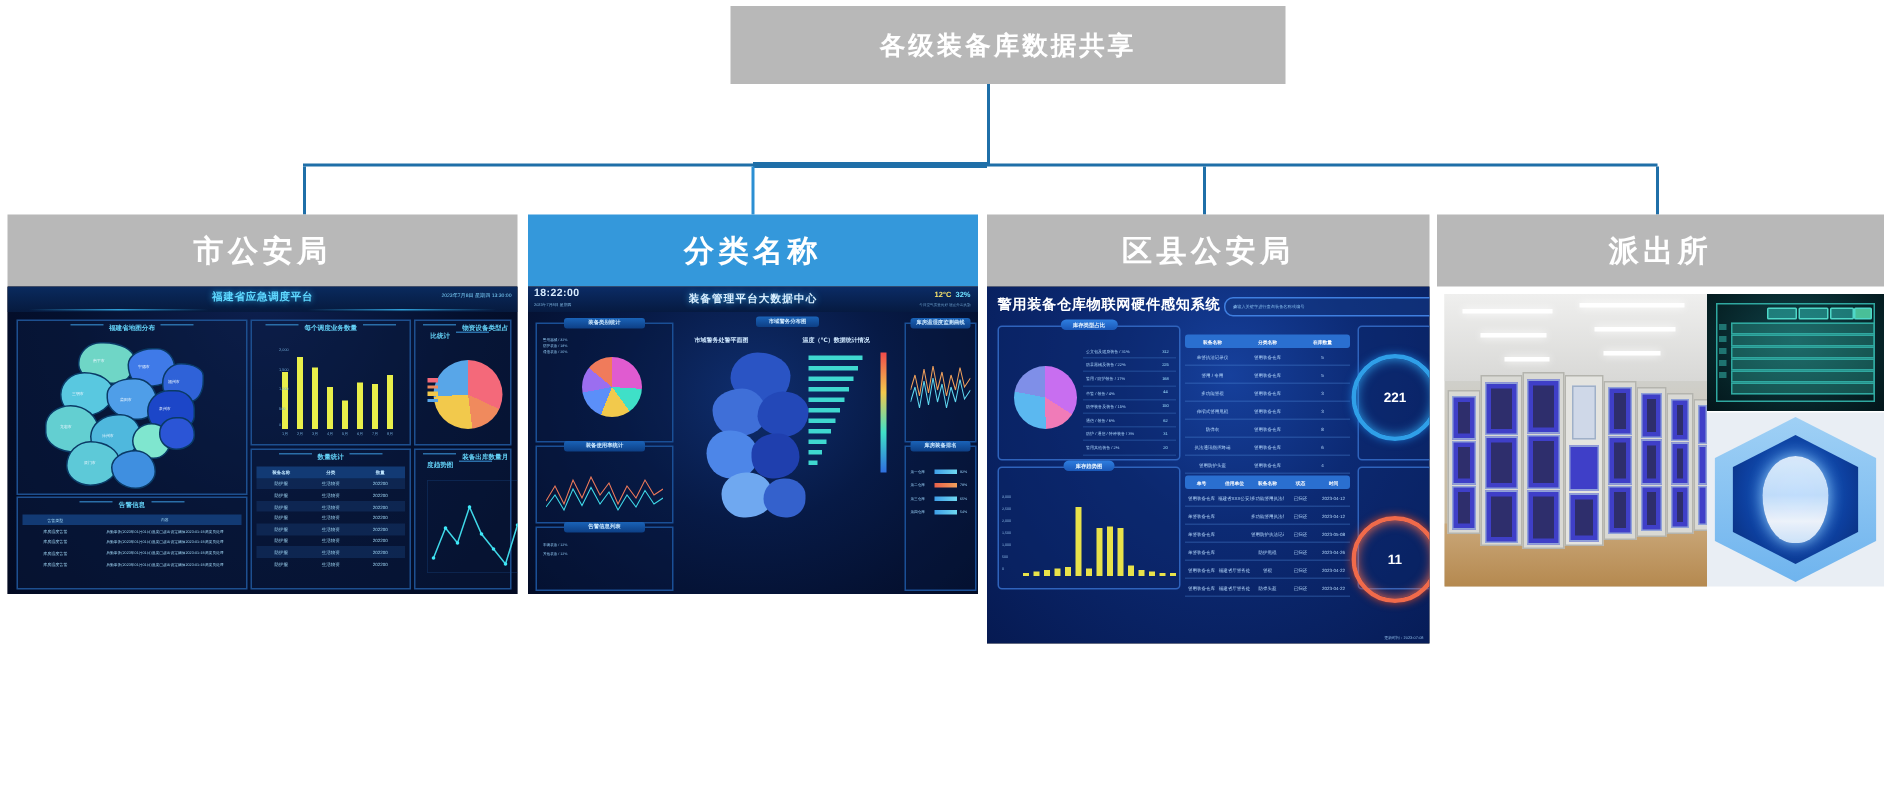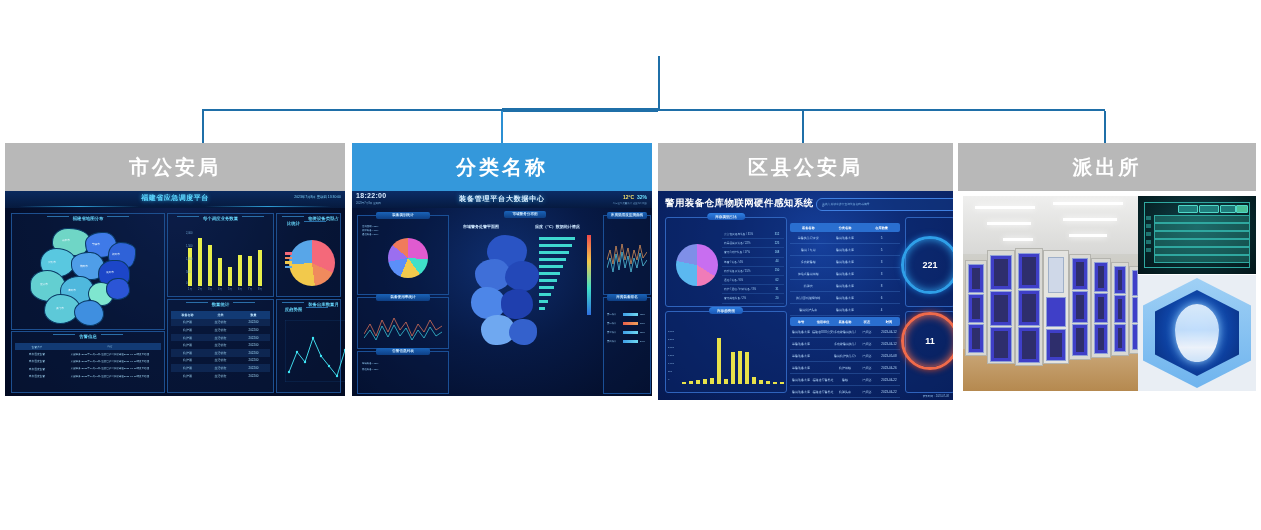--- a/index.html
+++ b/index.html
@@ -43,21 +43,21 @@
   .col.active .col-head{background:#3498db;}
 
   .col1{left:5px;width:340px;}
   .col2{left:352px;width:300px;}
   .col3{left:658px;width:295px;}
   .col4{left:958px;width:298px;text-align:right;}
 
   .shot{position:relative;overflow:hidden;background:#050b20;}
   .col1 .shot{height:205px;}
   .col2 .shot{height:205px;}
-  .col3 .shot{height:209px;}
+  .col3 .shot{height:238px;}
   .col4 .shot{height:205px;background:transparent;}
 
   
   .db1{width:100%;height:100%;background:
       radial-gradient(ellipse at 50% 0%,#0d2050 0%,#04102e 55%,#020a22 100%);
       position:relative;}
   .db1 .topbar{
     position:absolute;left:0;top:0;width:100%;height:17px;
     background:linear-gradient(180deg,#0a2a5e,#061a3e);
   }
@@ -189,21 +189,21 @@
 
   .t3tbl{position:absolute;left:0;top:6px;width:100%;}
   .t3tbl .hr{display:flex;background:#2a6fd0;height:9px;align-items:center;border-radius:2px;}
   .t3tbl .rr{display:flex;height:11px;align-items:center;border-bottom:1px solid rgba(80,140,220,.3);}
   .t3tbl .cc{flex:1;text-align:center;color:#b8dcff;font-size:3px;white-space:nowrap;overflow:hidden;}
   .t3tbl .hr .cc{color:#ffffff;font-weight:bold;font-size:3.2px;}
 
   .gauge{position:absolute;left:50%;transform:translateX(-50%);
     border-radius:50%;display:flex;align-items:center;justify-content:center;}
   .g-blue{top:18px;width:52px;height:52px;border:3px solid #2f9fe8;box-shadow:0 0 8px #2f9fe8 inset,0 0 6px #1a6fc8;}
-  .g-red{top:0;width:52px;height:52px;border:3px solid #f06a4a;box-shadow:0 0 8px #f06a4a inset,0 0 6px #c8452a;}
+  .g-red{top:32px;width:52px;height:52px;border:3px solid #f06a4a;box-shadow:0 0 8px #f06a4a inset,0 0 6px #c8452a;}
   .gauge span{color:#ffffff;font-size:9px;font-weight:bold;}
 
   .slist{position:absolute;left:4px;top:10px;right:4px;}
   .slist .sr{display:flex;height:8.2px;align-items:center;border-bottom:1px solid rgba(70,130,210,.28);}
   .slist .sl{flex:1;color:#a8d2f8;font-size:2.7px;white-space:nowrap;overflow:hidden;padding-left:2px;}
   .slist .sv{width:14px;text-align:center;color:#9fe0ff;font-size:2.7px;}
 
   .bars3{position:absolute;left:10px;bottom:8px;right:4px;height:52px;}
   .bars3 i{position:absolute;bottom:0;width:4px;background:#e8e24a;}
   .db3 .foot{position:absolute;right:4px;bottom:2px;color:#8fbce8;font-size:2.6px;}
@@ -240,20 +240,23 @@
      display:flex;align-items:center;justify-content:center;}
   .fmask{width:44px;height:58px;border-radius:50% 50% 45% 45%/45% 45% 55% 55%;
      background:linear-gradient(180deg,#eaf6ff 0%,#cfe8ff 45%,#ffffff 75%,#dcefff 100%);
      box-shadow:0 0 10px #9fd8ff;opacity:.92;}
 </style>
 </head>
 <body>
 
 <div class="stage">
 
+  <div class="root-node">
+    <span class="lbl">各级装备库数据共享</span>
+  </div>
 
   <div class="conn conn-stem"></div>
   <div class="conn conn-bus"></div>
   <div class="conn conn-bus-hi"></div>
   <div class="conn conn-drop d1"></div>
   <div class="conn conn-drop d2"></div>
   <div class="conn conn-drop d3"></div>
   <div class="conn conn-drop d4"></div>
 
   <div class="col col1">

